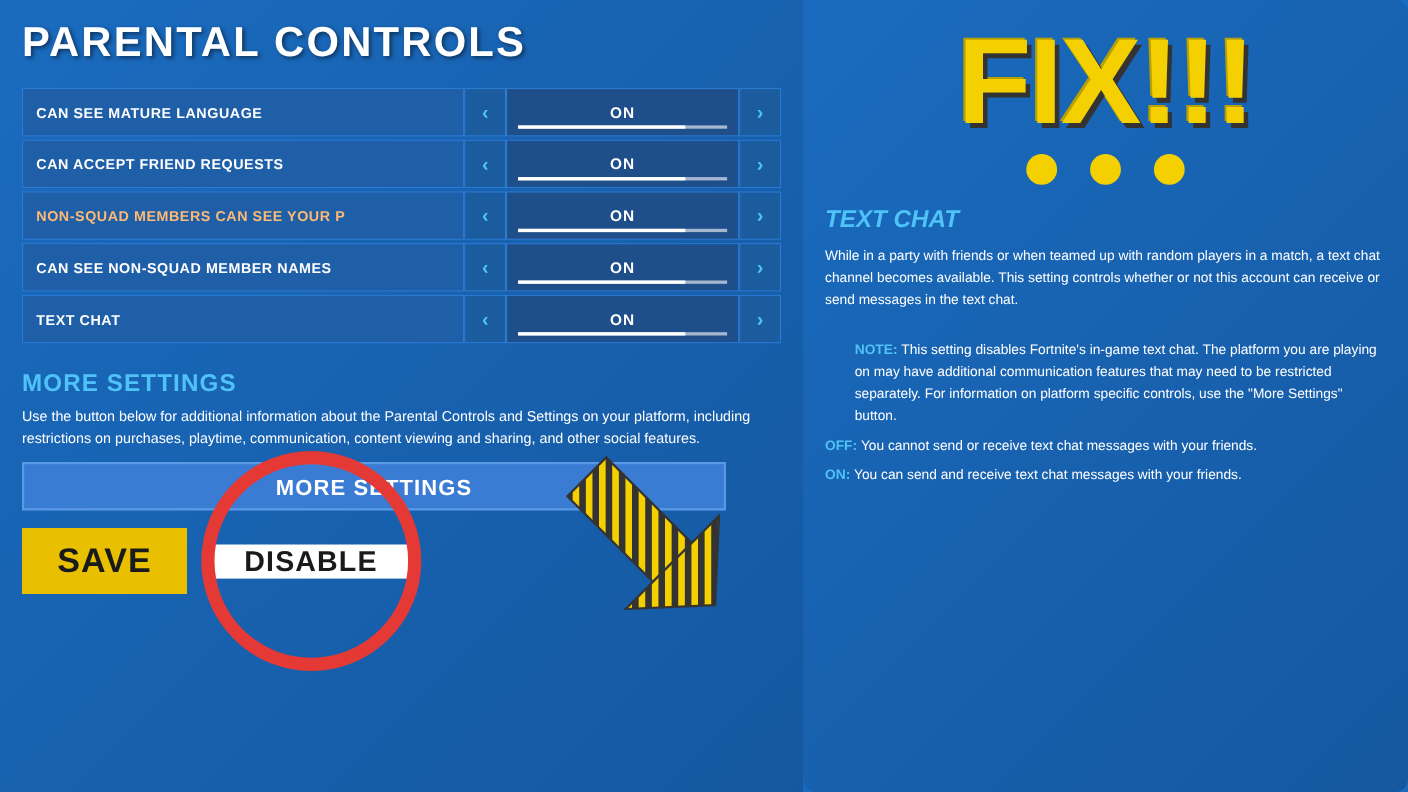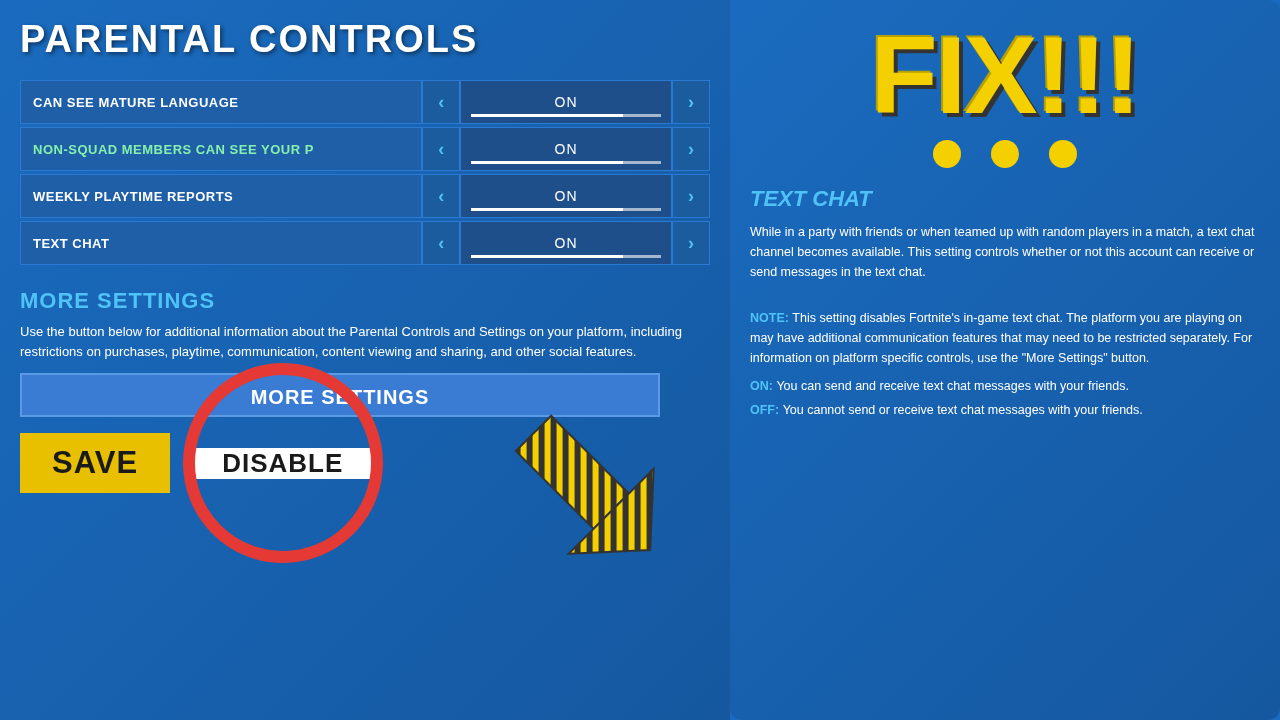--- a/index.html
+++ b/index.html
@@ -51,21 +51,21 @@
       font-size: 13px;
       font-weight: 900;
       text-transform: uppercase;
       letter-spacing: 0.5px;
       padding: 0 12px;
       width: 380px;
       border: 1px solid #2a7ad4;
     }
 
     .setting-label.dimmed {
-      color: #86efac;
+      color: #fdba74;
     }
 
     .setting-arrow {
       background-color: #1a5c9e;
       color: #4fc3f7;
       font-size: 18px;
       font-weight: 900;
       text-align: center;
       width: 36px;
       border: 1px solid #2a7ad4;
@@ -84,21 +84,21 @@
       position: relative;
       height: 42px;
       display: flex;
       align-items: center;
       justify-content: center;
     }
 
     .setting-value {
       color: white;
       font-size: 14px;
-      font-weight: 400;
+      font-weight: 700;
       text-align: center;
       letter-spacing: 1px;
       position: relative;
       z-index: 1;
     }
 
     .slider-bar {
       position: absolute;
       bottom: 6px;
       left: 10px;
@@ -242,20 +242,21 @@
       line-height: 1.6;
       font-family: Arial, sans-serif;
       margin-bottom: 26px;
     }
 
     .note-text {
       font-size: 12.5px;
       line-height: 1.6;
       font-family: Arial, sans-serif;
       margin-bottom: 8px;
+      margin-left: 27px;
     }
 
     .note-label {
       color: #4fc3f7;
       font-weight: 900;
     }
 
     .note-body {
       color: white;
     }
@@ -298,20 +299,33 @@
 </head>
 <body>
 
 <div class="left-panel">
   <div class="page-title">PARENTAL CONTROLS</div>
 
   <table class="settings-table">
     <tbody id="settings-body">
         <tr class="setting-row">
           <td class="setting-label">CAN SEE MATURE LANGUAGE</td>
+          <td class="setting-arrow">‹</td>
+          <td class="setting-value-cell">
+            <div class="setting-value-inner">
+              <span class="setting-value">ON</span>
+              <div class="slider-bar">
+                <div class="slider-fill" style="width: 80%;"></div>
+              </div>
+            </div>
+          </td>
+          <td class="setting-arrow">›</td>
+        </tr>
+        <tr class="setting-row">
+          <td class="setting-label">CAN ACCEPT FRIEND REQUESTS</td>
           <td class="setting-arrow">‹</td>
           <td class="setting-value-cell">
             <div class="setting-value-inner">
               <span class="setting-value">ON</span>
               <div class="slider-bar">
                 <div class="slider-fill" style="width: 80%;"></div>
               </div>
             </div>
           </td>
           <td class="setting-arrow">›</td>
@@ -323,21 +337,21 @@
             <div class="setting-value-inner">
               <span class="setting-value">ON</span>
               <div class="slider-bar">
                 <div class="slider-fill" style="width: 80%;"></div>
               </div>
             </div>
           </td>
           <td class="setting-arrow">›</td>
         </tr>
         <tr class="setting-row">
-          <td class="setting-label">WEEKLY PLAYTIME REPORTS</td>
+          <td class="setting-label">CAN SEE NON-SQUAD MEMBER NAMES</td>
           <td class="setting-arrow">‹</td>
           <td class="setting-value-cell">
             <div class="setting-value-inner">
               <span class="setting-value">ON</span>
               <div class="slider-bar">
                 <div class="slider-fill" style="width: 80%;"></div>
               </div>
             </div>
           </td>
           <td class="setting-arrow">›</td>
@@ -399,22 +413,22 @@
 
   <div class="text-chat-title">TEXT CHAT</div>
 
   <div class="description-text">While in a party with friends or when teamed up with random players in a match, a text chat channel becomes available. This setting controls whether or not this account can receive or send messages in the text chat.</div>
 
   <div class="note-text">
     <span class="note-label">NOTE: </span>
     <span class="note-body">This setting disables Fortnite's in-game text chat. The platform you are playing on may have additional communication features that may need to be restricted separately. For information on platform specific controls, use the "More Settings" button.</span>
   </div>
 
+  <div style="margin-top:6px;">
+    <span class="off-label">OFF: </span>
+    <span class="off-text">You cannot send or receive text chat messages with your friends.</span>
+  </div>
+
   <div style="margin-top:8px;">
     <span class="on-label">ON: </span>
     <span class="on-text">You can send and receive text chat messages with your friends.</span>
   </div>
-
-  <div style="margin-top:6px;">
-    <span class="off-label">OFF: </span>
-    <span class="off-text">You cannot send or receive text chat messages with your friends.</span>
-  </div>
 </div>
 
 </body></html>

